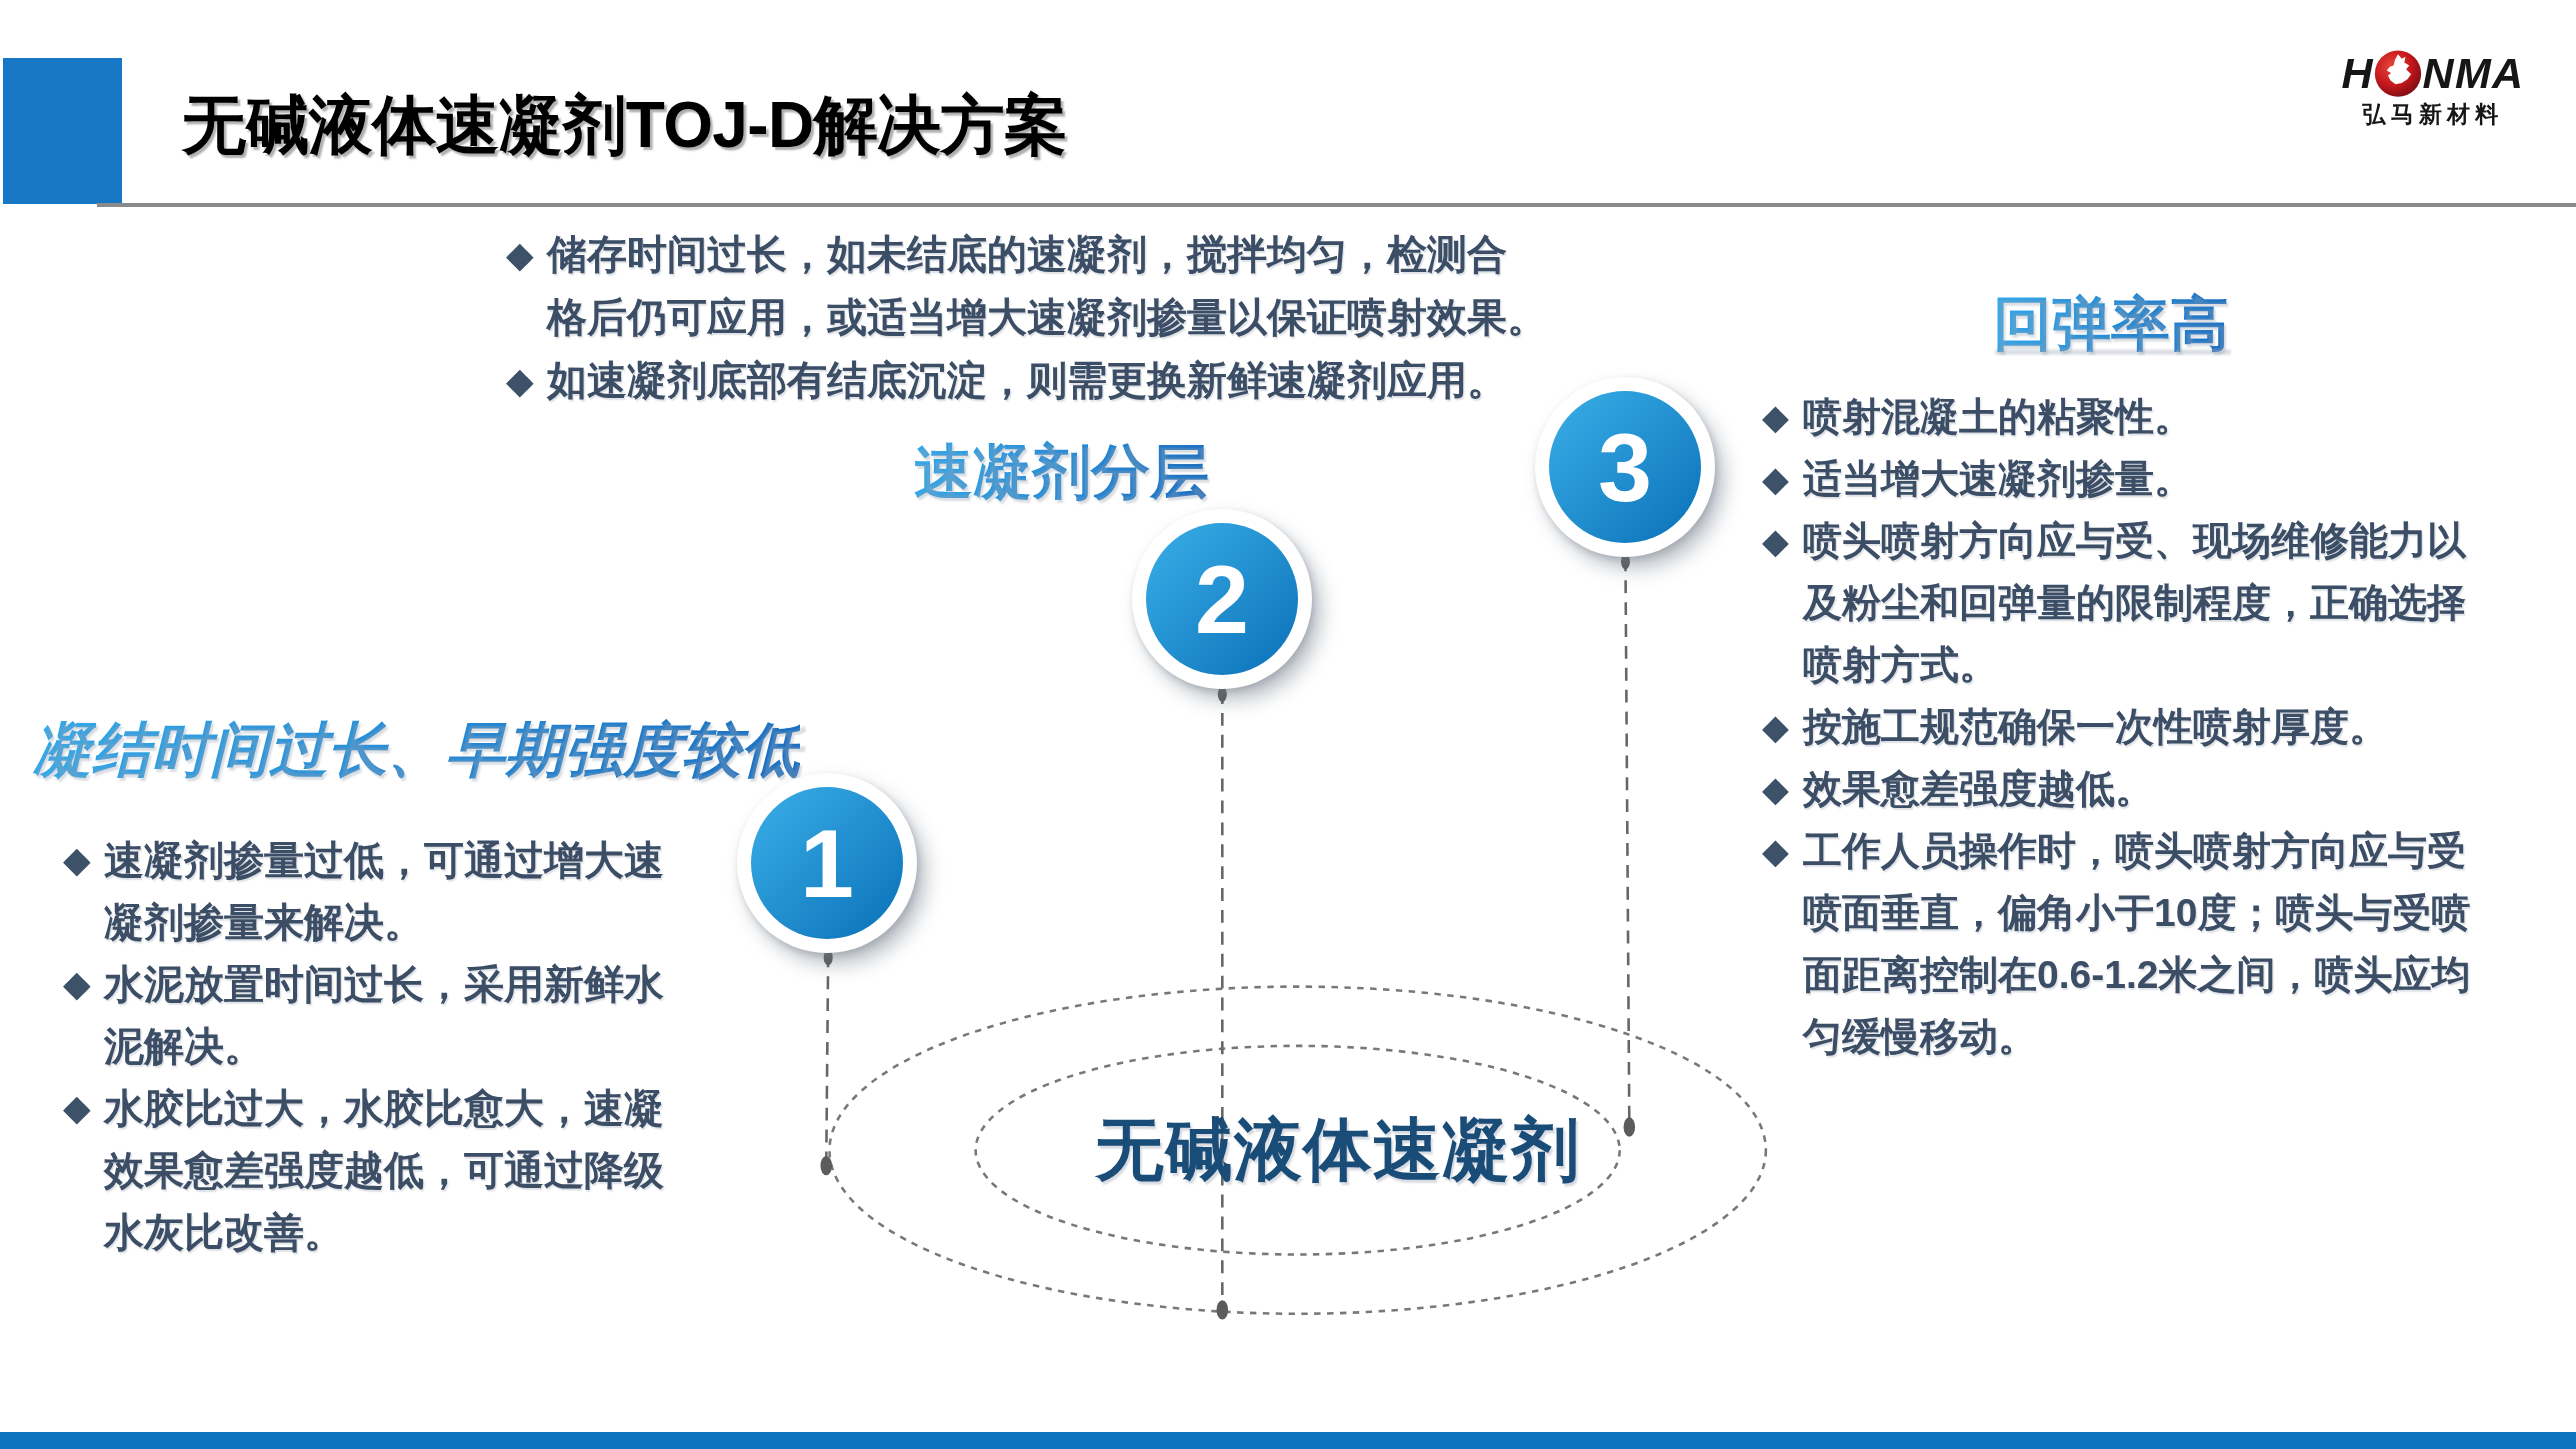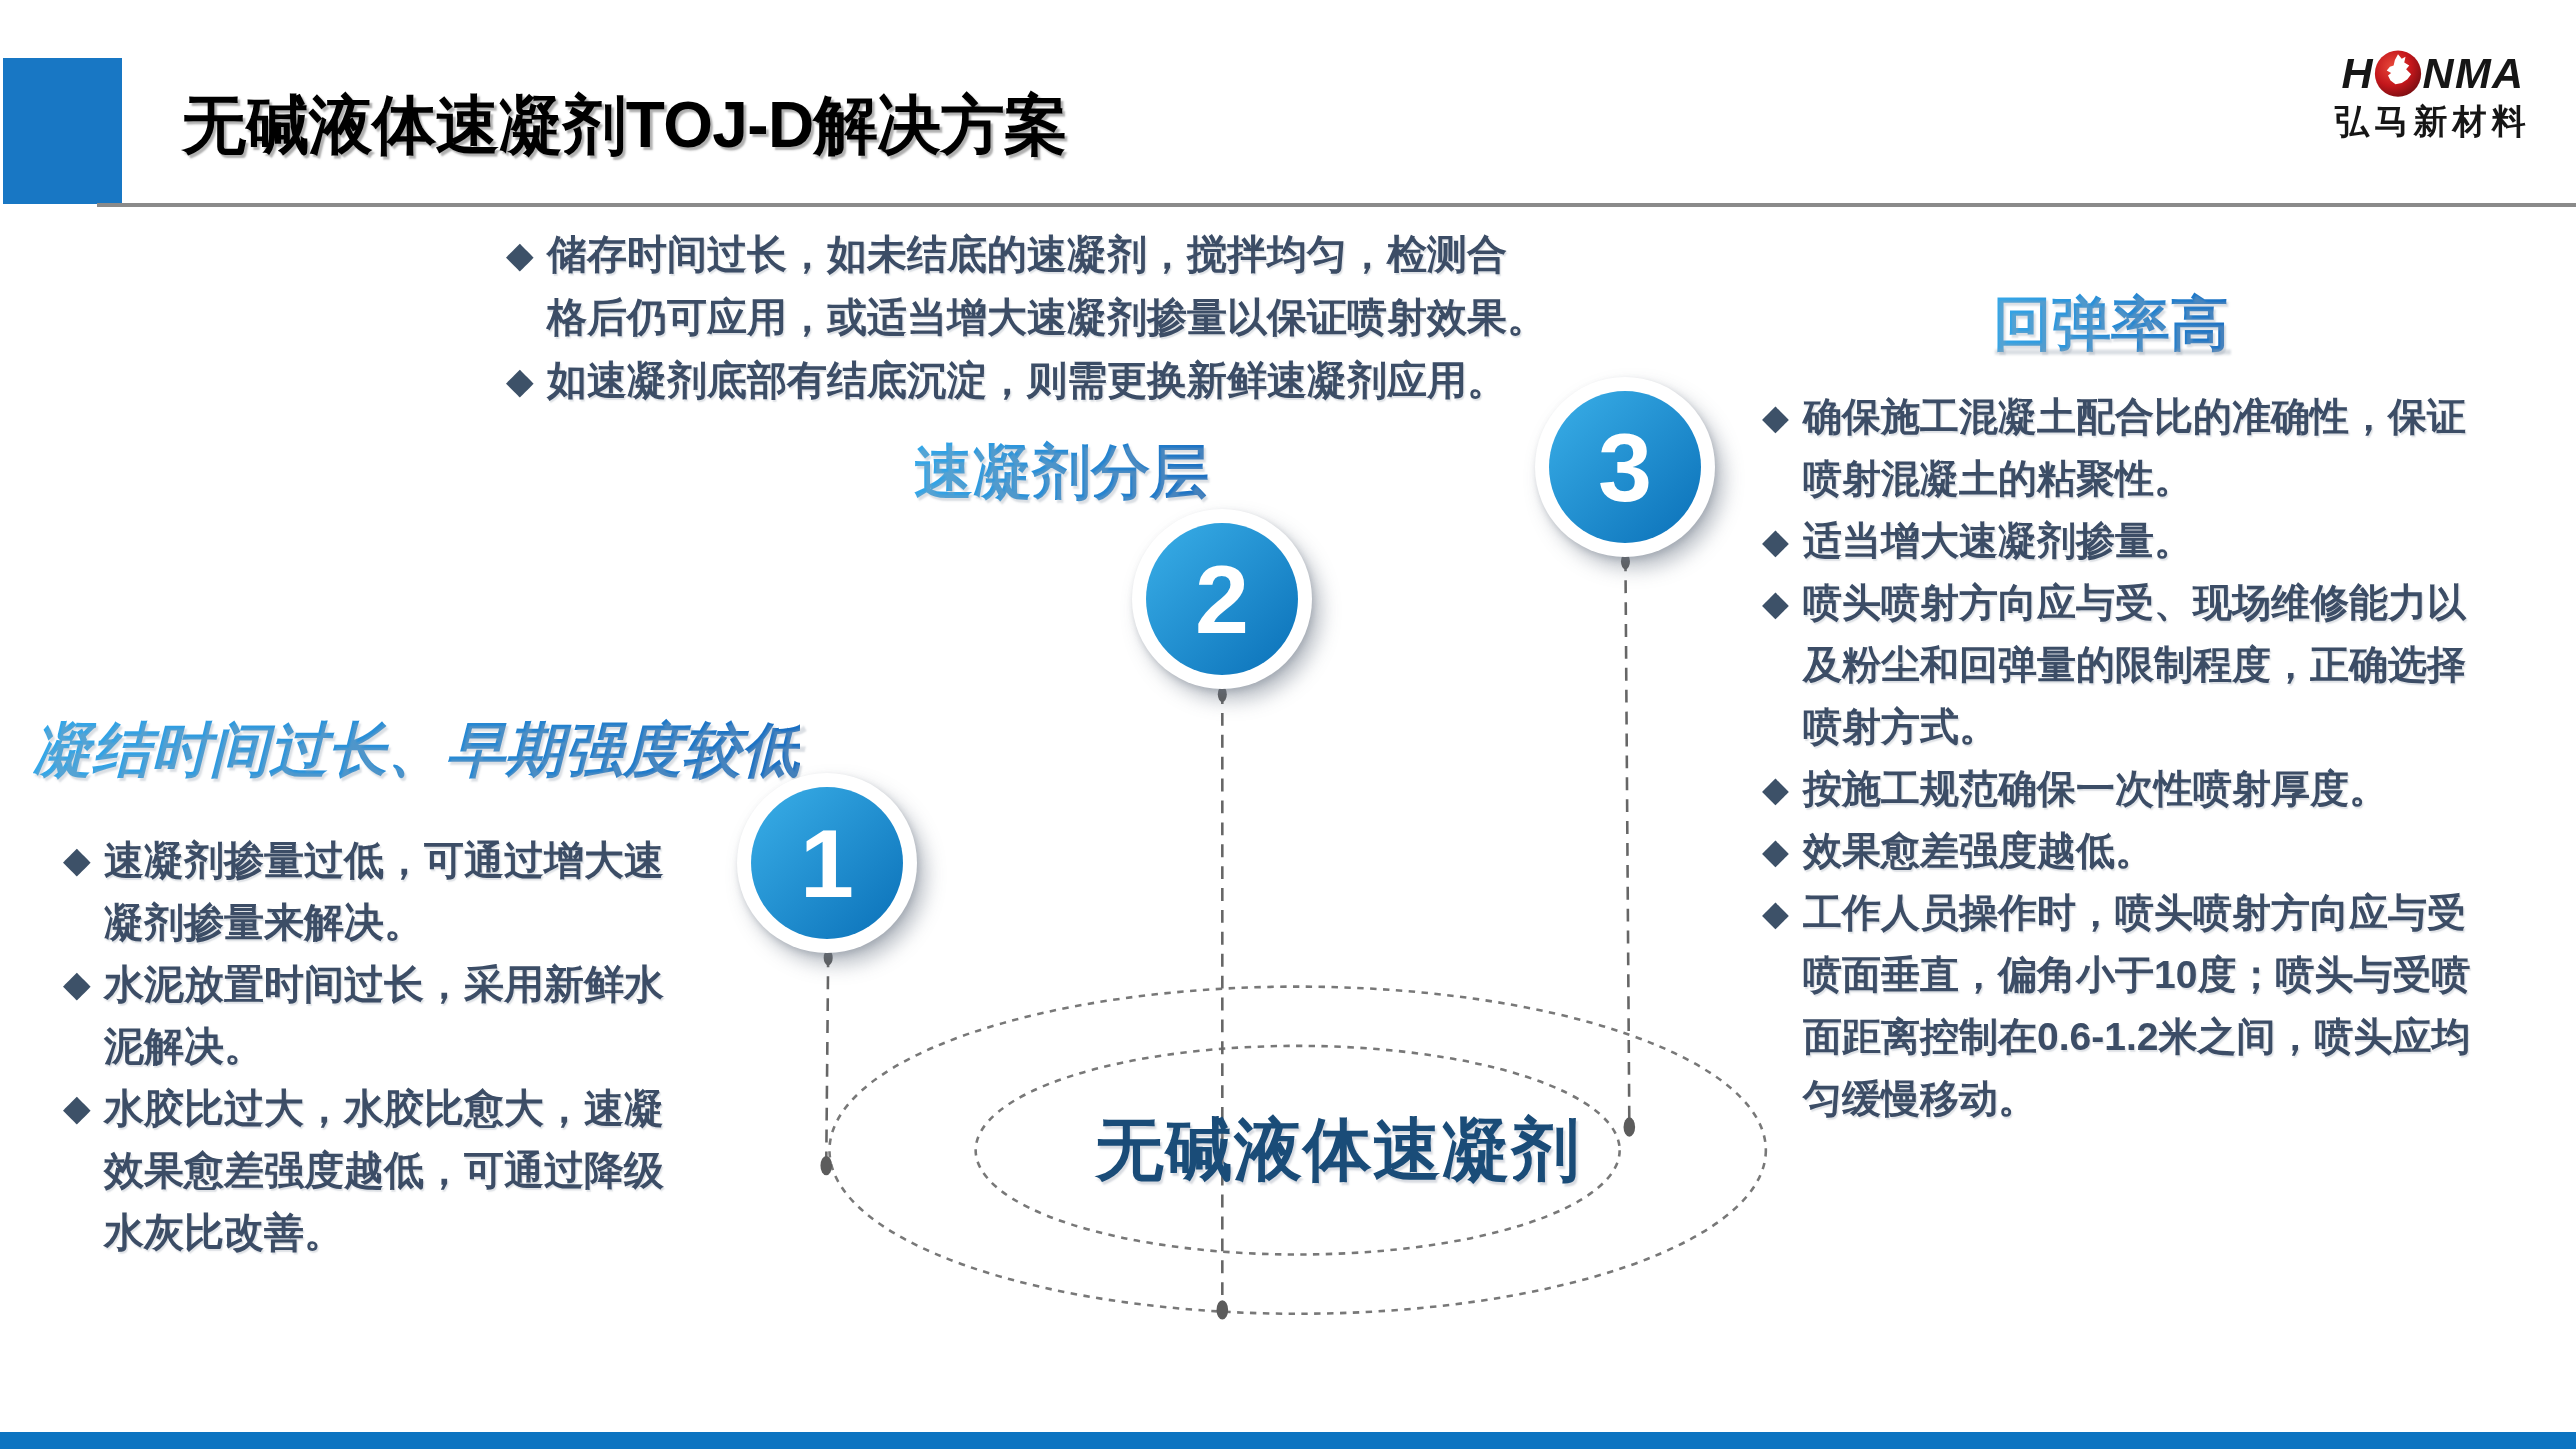--- a/index.html
+++ b/index.html
@@ -20,21 +20,21 @@
   .divider{left:97px;top:203px;width:2479px;height:3.9px;background:var(--divider-gray);}
 
   .logo{left:2330px;top:48px;width:206px;text-align:center;}
   .logo-row{display:flex;align-items:center;justify-content:center;gap:0.6px;}
   .logo-letters{
     font-size:43px;font-weight:900;font-style:italic;color:var(--logo-dark);
     letter-spacing:1.3px;white-space:nowrap;
   }
   .logo-o{width:50px;height:50px;margin:0 -1.3px;flex:0 0 auto;}
   .logo-sub{
-    margin-top:1.3px;font-size:34px;font-weight:900;color:var(--logo-dark);
+    margin-top:1.3px;font-size:23px;font-weight:900;color:var(--logo-dark);
     letter-spacing:5.2px;white-space:nowrap;
   }
 
   
   .sec-title{
     font-size:59px;font-weight:800;white-space:nowrap;line-height:1.2;
     background:linear-gradient(100deg,var(--heading-blue-light) 0%,var(--heading-blue-dark) 100%);
     -webkit-background-clip:text;background-clip:text;
     -webkit-text-fill-color:transparent;color:var(--heading-blue-dark);
     text-shadow:1.9px 2.6px 1.9px rgba(150,160,175,.35);
@@ -140,21 +140,20 @@
       <div class="bl">如速凝剂底部有结底沉淀，则需更换新鲜速凝剂应用。</div>
     </div>
   </div>
 
   <div class="abs sec-title sec2-title">速凝剂分层</div>
 
   <div class="abs sec-title sec3-title">回弹率高</div>
   <div class="abs bullets sec3-bullets">
     <div class="bullet">
       <span class="diamond">◆</span>
-      <div class="bl">确保施工混凝土配合比的准确性，保证</div>
       <div class="bl">喷射混凝土的粘聚性。</div>
     </div>
     <div class="bullet">
       <span class="diamond">◆</span>
       <div class="bl">适当增大速凝剂掺量。</div>
     </div>
     <div class="bullet">
       <span class="diamond">◆</span>
       <div class="bl">喷头喷射方向应与受、现场维修能力以</div>
       <div class="bl">及粉尘和回弹量的限制程度，正确选择</div>

